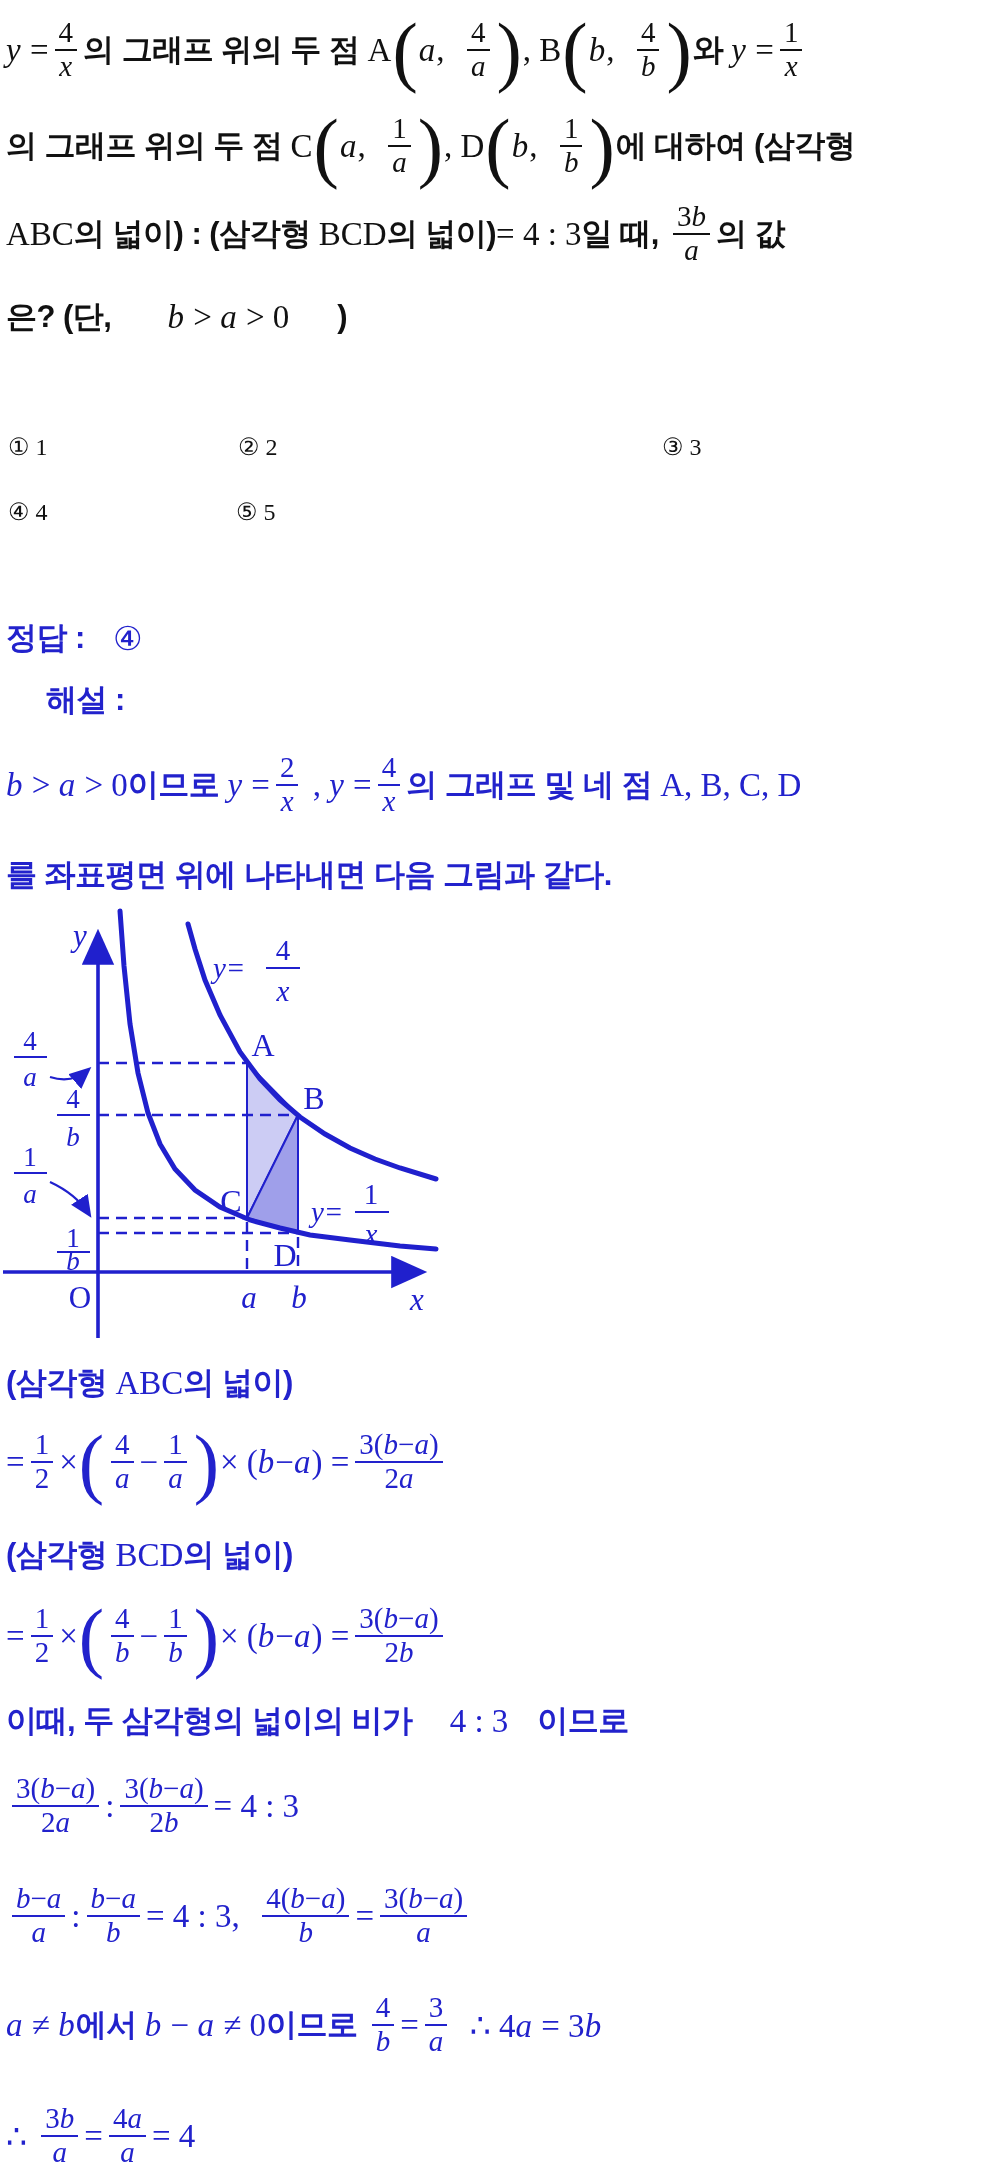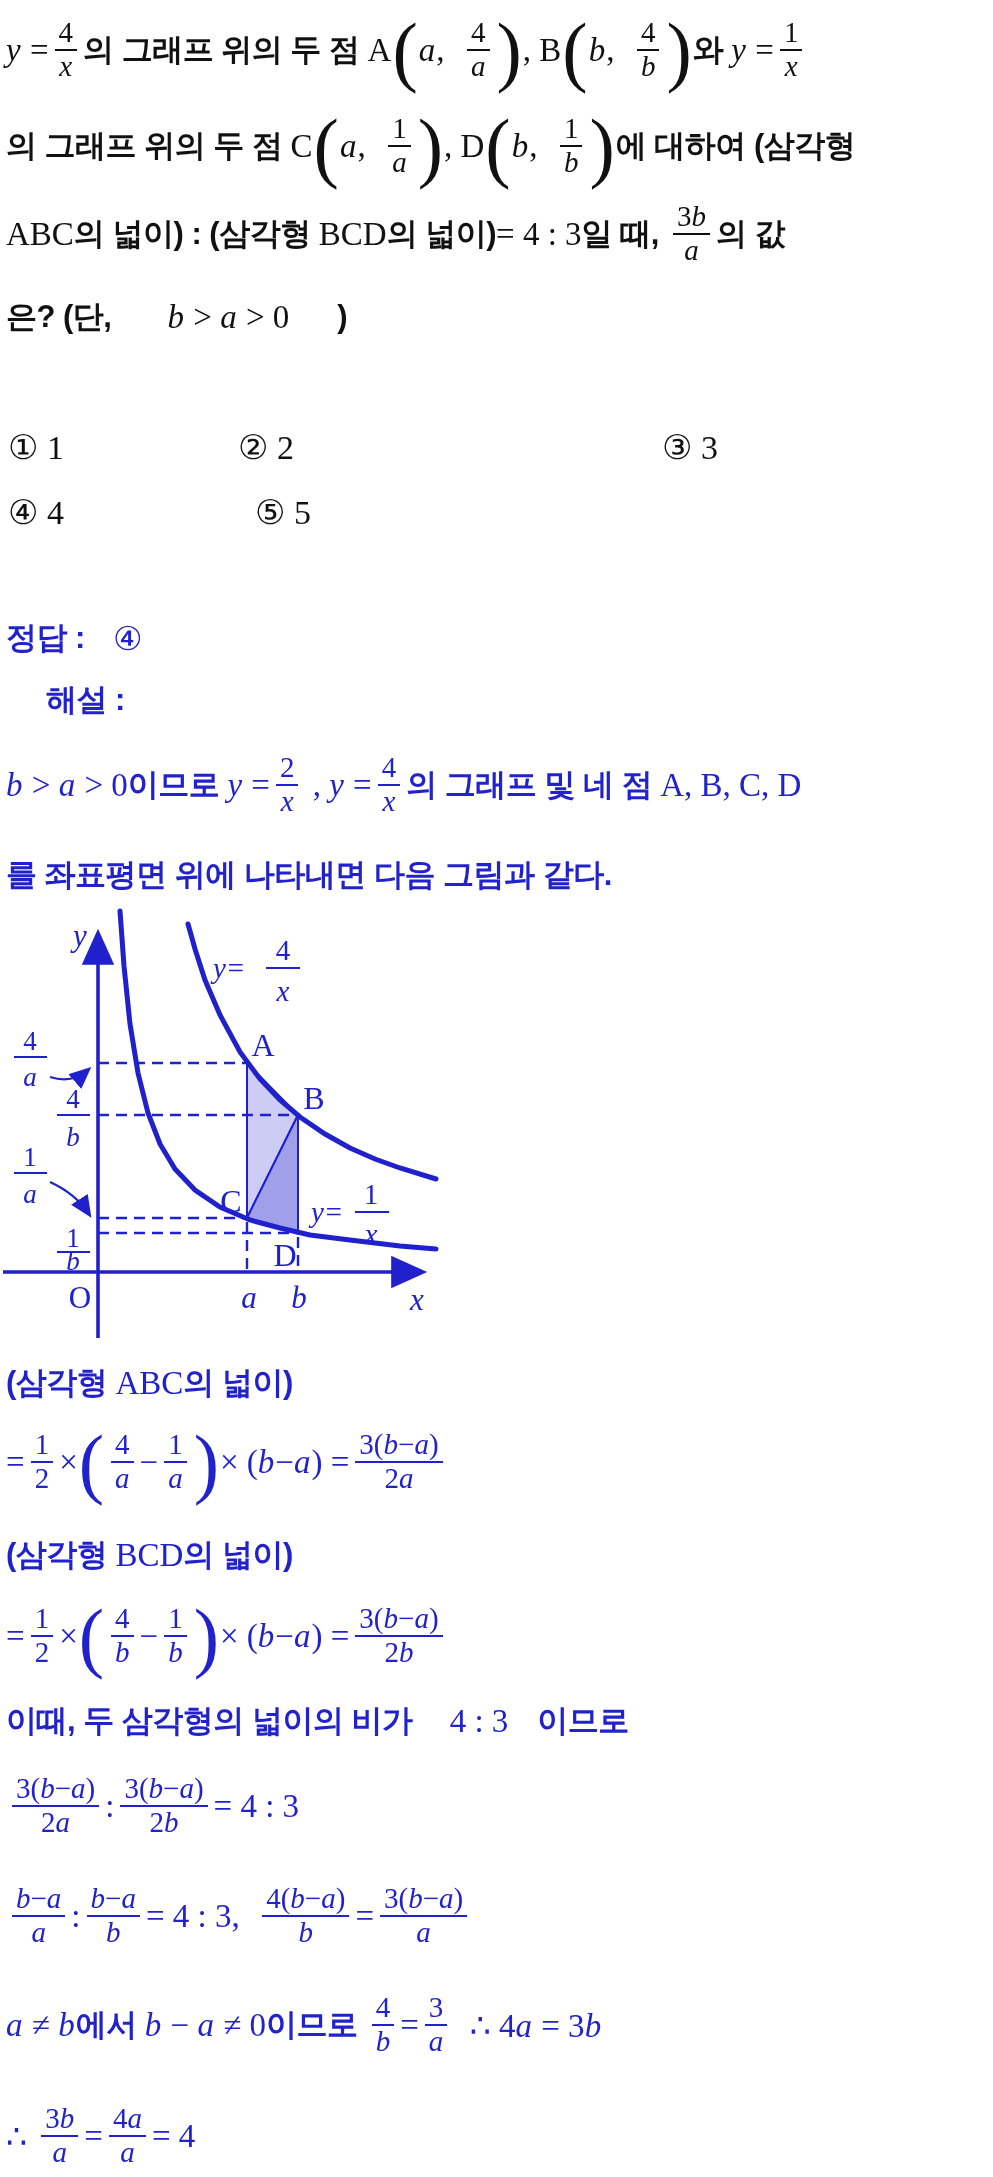--- a/index.html
+++ b/index.html
@@ -17,24 +17,24 @@
   .frac{display:inline-flex;flex-direction:column;align-items:center;vertical-align:middle;
         margin:0 6px;font-family:"Liberation Serif",serif;font-size:29px;line-height:1.1;}
   .frac .num,.frac .den{padding:0 4px;}
   .frac .bar{align-self:stretch;height:0;border-top:2px solid currentColor;}
   .frac i{font-style:italic;}
   .big{font-family:"Liberation Serif",serif;font-size:76px;font-weight:300;line-height:0;
        display:inline-block;transform:scaleY(1.02);margin:0 1px;}
   
   #p1{top:2px;height:96px;}  #p2{top:98px;height:96px;}  #p3{top:188px;height:92px;}
   #p4{top:292px;height:50px;gap:48px;}
-  .opt{position:absolute;font-family:"Liberation Serif",serif;font-size:34px;color:var(--ink);
+  .opt{position:absolute;font-family:"Liberation Serif",serif;font-size:24px;color:var(--ink);
        height:46px;display:flex;align-items:center;}
   #opt1{left:8px;top:424px;} #opt2{left:238px;top:424px;} #opt3{left:662px;top:424px;}
-  #opt4{left:8px;top:489px;} #opt5{left:255px;top:489px;}
+  #opt4{left:8px;top:489px;} #opt5{left:236px;top:489px;}
   #ans{top:616px;height:44px;gap:20px;} #expl{top:678px;height:44px;margin-left:40px;}
   #s1{top:737px;height:96px;} #s2{top:852px;height:46px;}
   #fig{position:absolute;left:0;top:906px;width:445px;height:452px;}
   #s3{top:1360px;height:46px;} #s4{top:1412px;height:100px;}
   #s5{top:1532px;height:46px;} #s6{top:1586px;height:100px;}
   #s7{top:1698px;height:46px;gap:29px;} #s8{top:1756px;height:100px;}
   #s9{top:1866px;height:100px;} #s10{top:1980px;height:90px;}
   #s11{top:2088px;height:96px;}
   
   .ax{stroke:var(--figblue);stroke-width:3.6;fill:none;}

